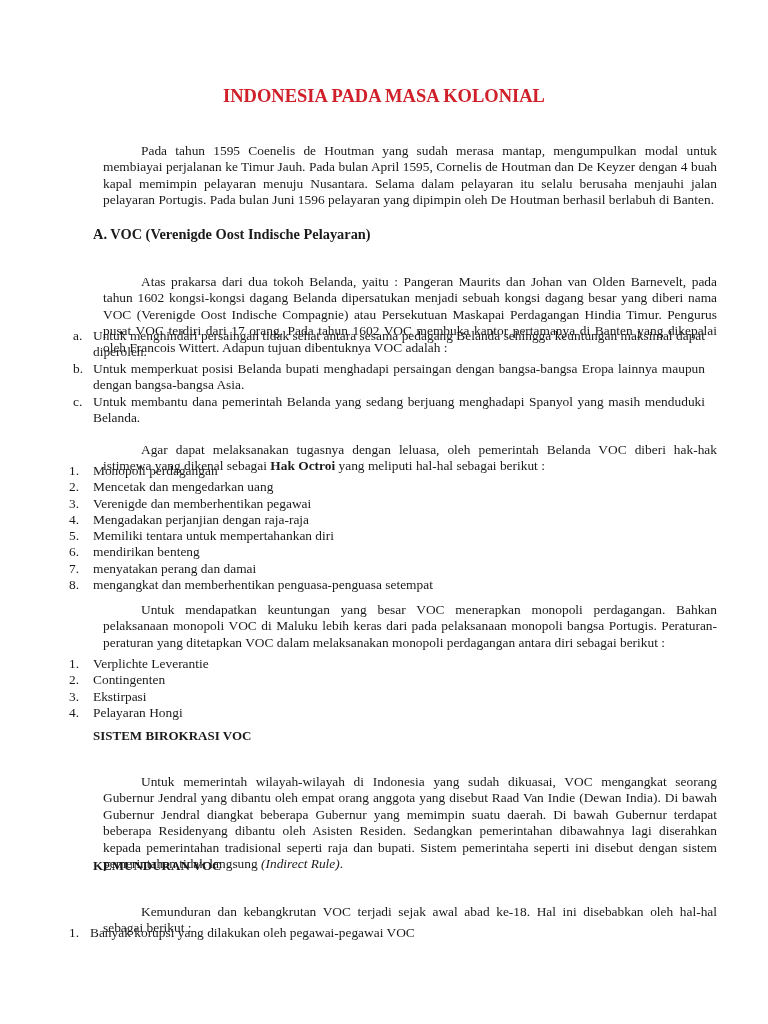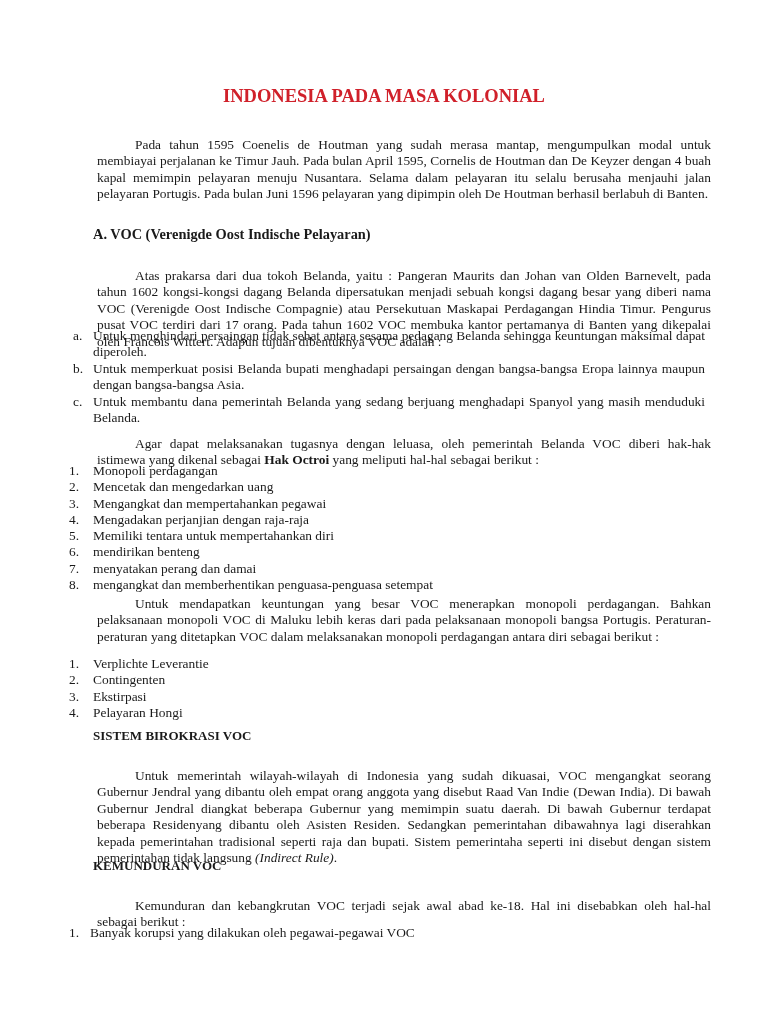--- a/index.html
+++ b/index.html
@@ -8,21 +8,21 @@
     font-family: "Liberation Serif", "DejaVu Serif", serif;
     color: #1a1a1a; font-size: 13.4px;
   }
   .page { position: relative; width: 768px; height: 1024px; }
   .title {
     position: absolute; top: 86px; left: 0; width: 768px; text-align: center;
     color: #d0202a; font-weight: bold; font-size: 18.5px; letter-spacing: 0px;
   }
   .para {
     position: absolute; left: 91px; width: 614px; text-align: justify;
-    line-height: 16.4px; margin: 6px;
+    line-height: 16.4px; margin: 12px;
   }
   .indent { text-indent: 38px; }
   .h-sub {
     position: absolute; left: 93px; font-weight: bold; font-size: 14.4px;
   }
   .h-sec {
     position: absolute; left: 93px; font-weight: bold; font-size: 13px;
   }
   .list { position: absolute; left: 0; width: 705px; margin: 0; padding: 0; list-style: none; }
   .list li { position: relative; padding-left: 93px; line-height: 16.4px; text-align: justify; }
@@ -50,21 +50,21 @@
     <li><span class="marker">a.</span><span>Untuk menghindari persaingan tidak sehat antara sesama pedagang Belanda sehingga keuntungan maksimal dapat diperoleh.</span></li>
     <li><span class="marker">b.</span><span>Untuk memperkuat posisi Belanda bupati menghadapi persaingan dengan bangsa-bangsa Eropa lainnya maupun dengan bangsa-bangsa Asia.</span></li>
     <li><span class="marker">c.</span><span>Untuk membantu dana pemerintah Belanda yang sedang berjuang menghadapi Spanyol yang masih menduduki Belanda.</span></li>
   </ul>
 
   <p class="para indent" style="top:430px;"><span>Agar dapat melaksanakan tugasnya dengan leluasa, oleh pemerintah Belanda VOC diberi hak-hak istimewa yang dikenal sebagai </span><b>Hak Octroi</b><span> yang meliputi hal-hal sebagai berikut :</span></p>
 
   <ul class="list num" style="top:463px;">
     <li><span class="marker">1.</span><span>Monopoli perdagangan</span></li>
     <li><span class="marker">2.</span><span>Mencetak dan mengedarkan uang</span></li>
-    <li><span class="marker">3.</span><span>Mengangkat dan mempertahankan pegawai</span></li>
+    <li><span class="marker">3.</span><span>Verenigde dan memberhentikan pegawai</span></li>
     <li><span class="marker">4.</span><span>Mengadakan perjanjian dengan raja-raja</span></li>
     <li><span class="marker">5.</span><span>Memiliki tentara  untuk mempertahankan diri</span></li>
     <li><span class="marker">6.</span><span>mendirikan benteng</span></li>
     <li><span class="marker">7.</span><span>menyatakan perang dan damai</span></li>
     <li><span class="marker">8.</span><span>mengangkat dan memberhentikan penguasa-penguasa setempat</span></li>
   </ul>
 
   <p class="para indent" style="top:590px;">Untuk mendapatkan keuntungan yang besar VOC menerapkan monopoli perdagangan. Bahkan pelaksanaan monopoli VOC di Maluku lebih keras dari pada pelaksanaan monopoli bangsa Portugis. Peraturan-peraturan yang ditetapkan VOC dalam melaksanakan monopoli perdagangan antara diri sebagai berikut :</p>
 
   <ul class="list num" style="top:656px;">

